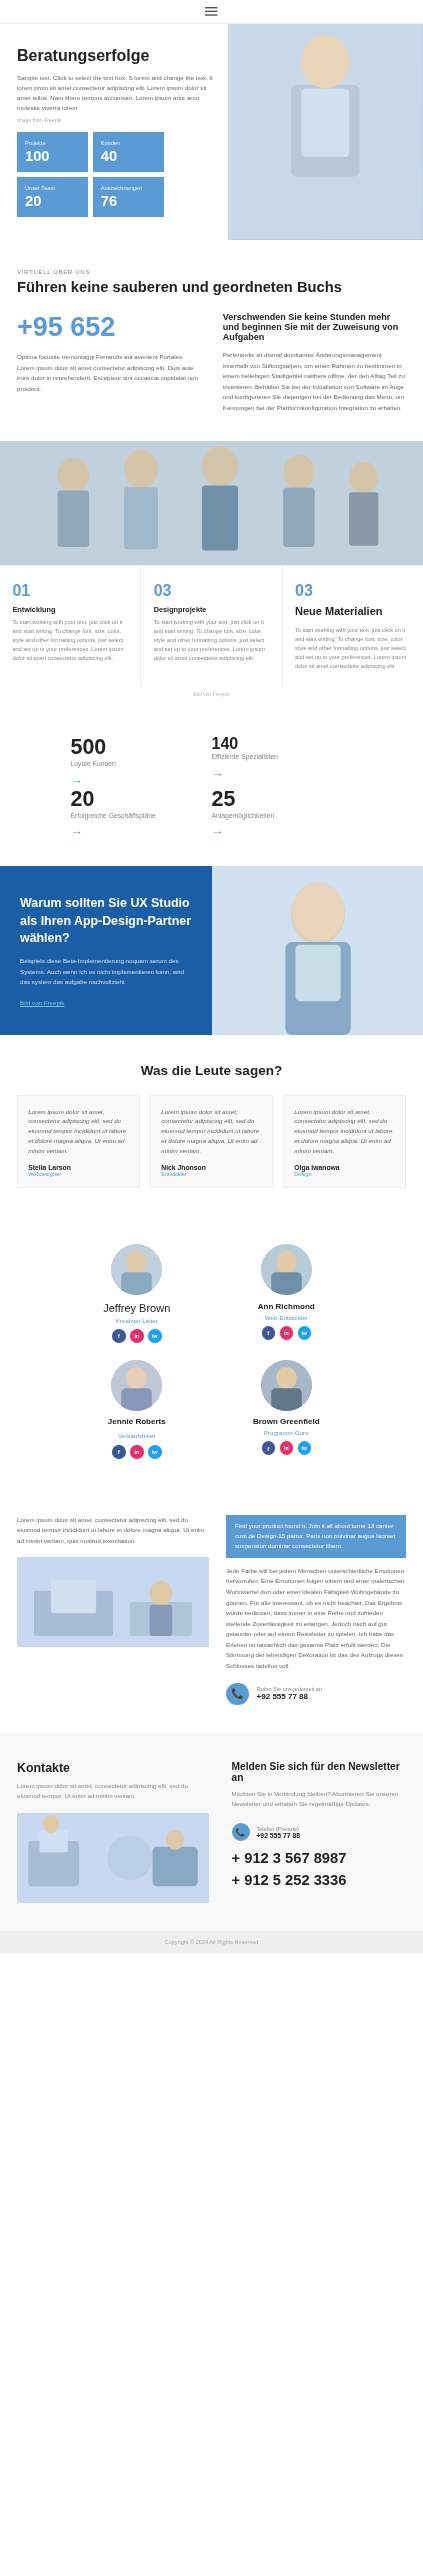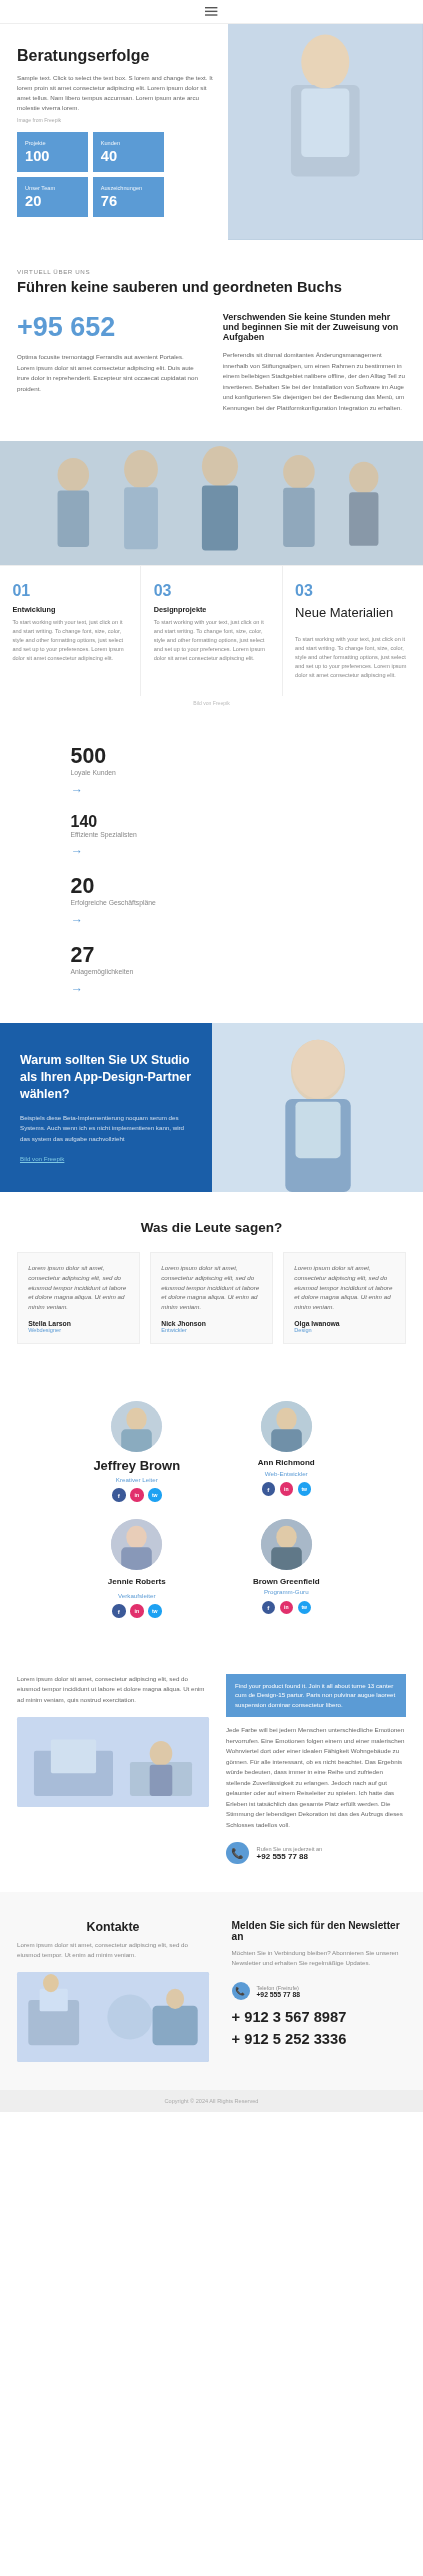--- a/index.html
+++ b/index.html
@@ -94,46 +94,46 @@
       <div style="font-size:7.3px; font-weight:700; color:#222; margin-bottom:4.5px;">Entwicklung</div>
       <p style="font-size:5.6px; color:#888; line-height:1.6;">To start working with your text, just click on it and start writing. To change font, size, color, style and other formatting options, just select and set up to your preferences. Lorem ipsum dolor sit amet consectetur adipiscing elit.</p>
     </div>
     <div style="flex:1; padding:16px 12.4px; border-right:0.6px solid #eee;">
       <div style="font-size:16px; font-weight:700; color:#5b9bd5; margin-bottom:4.5px;">03</div>
       <div style="font-size:7.3px; font-weight:700; color:#222; margin-bottom:4.5px;">Designprojekte</div>
       <p style="font-size:5.6px; color:#888; line-height:1.6;">To start working with your text, just click on it and start writing. To change font, size, color, style and other formatting options, just select and set up to your preferences. Lorem ipsum dolor sit amet consectetur adipiscing elit.</p>
     </div>
     <div style="flex:1; padding:16px 12.4px;">
       <div style="font-size:16px; font-weight:700; color:#5b9bd5; margin-bottom:4.5px;">03</div>
-      <div style="font-size:13px; font-weight:400; color:#222; margin-bottom:15px;">Neue Materialien</div>
+      <div style="font-size:11px; font-weight:700; color:#222; margin-bottom:9px;">Neue Materialien</div>
       <p style="font-size:5.6px; color:#888; line-height:1.6;">To start working with your text, just click on it and start writing. To change font, size, color, style and other formatting options, just select and set up to your preferences. Lorem ipsum dolor sit amet consectetur adipiscing elit.</p>
     </div>
   </div>
   <p style="text-align:center; font-size:5.1px; color:#bbb; padding:4.5px;">Bild von Freepik</p>
 </section>
 
 <section style="padding:28px 17px; text-align:center;">
-  <div style="display:grid; grid-template-columns:1fr; gap:17px; max-width:282px; margin:0 auto; text-align:left;">
+  <div style="display:grid; grid-template-columns:1fr 1fr; max-width:282px; margin:0 auto; text-align:left;">
     <div>
       <div style="font-size:21.4px; font-weight:700; color:#222;">500</div>
       <div style="font-size:6.8px; color:#888; margin-bottom:5.6px;">Loyale Kunden</div>
       <div style="font-size:12.4px; color:#5b9bd5;">→</div>
     </div>
     <div>
       <div style="font-size:16px; font-weight:700; color:#222;">140</div>
       <div style="font-size:6.8px; color:#888; margin-bottom:5.6px;">Effiziente Spezialisten</div>
       <div style="font-size:12.4px; color:#5b9bd5;">→</div>
     </div>
     <div>
       <div style="font-size:21.4px; font-weight:700; color:#222;">20</div>
       <div style="font-size:6.8px; color:#888; margin-bottom:5.6px;">Erfolgreiche Geschäftspläne</div>
       <div style="font-size:12.4px; color:#5b9bd5;">→</div>
     </div>
     <div>
-      <div style="font-size:21.4px; font-weight:700; color:#222;">27</div>
+      <div style="font-size:21.4px; font-weight:700; color:#222;">25</div>
       <div style="font-size:6.8px; color:#888; margin-bottom:5.6px;">Anlagemöglichkeiten</div>
       <div style="font-size:12.4px; color:#5b9bd5;">→</div>
     </div>
   </div>
 </section>
 
 <section style="display:flex; min-height:169px;">
   <div style="background:#1a5ea8; padding:28px 20px; width:50%; display:flex; flex-direction:column; justify-content:center;">
     <h2 style="font-size:12.4px; font-weight:700; color:#fff; margin-bottom:9px; line-height:1.4;">Warum sollten Sie UX Studio als Ihren App-Design-Partner wählen?</h2>
     <p style="font-size:6.2px; color:rgba(255,255,255,0.8); line-height:1.7; margin-bottom:11.3px;">Beispiels diese Beta-Implementierung noquam serum des Systems. Auch wenn ich es nicht implementieren kann, wird das system das aufgabe nachvollzieht</p>
@@ -175,21 +175,21 @@
   <div style="display:grid; grid-template-columns:1fr 1fr; gap:17px; max-width:282px; margin:0 auto;">
 
     <div style="text-align:center;">
       <div style="width:51px; height:51px; border-radius:50%; background:#c8d8e8; margin:0 auto 6.8px; overflow:hidden;">
         <svg viewBox="0 0 90 90" width="51" height="51">
           <rect width="90" height="90" fill="#c0d0dc" rx="45"></rect>
           <ellipse cx="45" cy="32" rx="18" ry="20" fill="#e0caa8"></ellipse>
           <rect x="18" y="50" width="54" height="40" rx="8" fill="#8aabbf"></rect>
         </svg>
       </div>
-      <div style="font-size:13px; font-weight:700; color:#222; margin-bottom:2.3px;">Jeffrey Brown</div>
+      <div style="font-size:11px; font-weight:400; color:#222; margin-bottom:2.3px;">Jeffrey Brown</div>
       <div style="font-size:6.2px; color:#5b9bd5; margin-bottom:5.6px;">Kreativer Leiter</div>
       <div style="display:flex; justify-content:center; gap:4.5px;">
         <div style="width:13.5px;height:13.5px;border-radius:50%;background:#3b5998;display:flex;align-items:center;justify-content:center;cursor:pointer;">
             <span style="font-size:6.2px;color:#fff;font-weight:700;">f</span>
           </div>
         <div style="width:13.5px;height:13.5px;border-radius:50%;background:#e1306c;display:flex;align-items:center;justify-content:center;cursor:pointer;">
             <span style="font-size:5.1px;color:#fff;font-weight:700;">in</span>
           </div>
         <div style="width:13.5px;height:13.5px;border-radius:50%;background:#1da1f2;display:flex;align-items:center;justify-content:center;cursor:pointer;">
             <span style="font-size:5.1px;color:#fff;font-weight:700;">tw</span>
@@ -294,21 +294,21 @@
         <div style="font-size:5.6px; color:#888;">Rufen Sie uns jederzeit an</div>
         <div style="font-size:8px; font-weight:700; color:#222;">+92 555 77 88</div>
       </div>
     </div>
   </div>
 </section>
 
 <section style="padding:28px 17px; background:#f8f8f8;">
   <div style="display:flex; gap:22.6px;">
     <div style="flex:1;">
-      <h2 style="font-size:12.4px; font-weight:700; color:#222; margin-bottom:5.6px;text-align:center;">Kontakte</h2>
+      <h2 style="font-size:12.4px; font-weight:700; color:#222; margin-bottom:5.6px;">Kontakte</h2>
       <p style="font-size:6.2px; color:#888; line-height:1.7; margin-bottom:11.3px;">Lorem ipsum dolor sit amet, consectetur adipiscing elit, sed do eiusmod tempor. Ut enim ad minim veniam.</p>
       <div style="width:100%; height:90px; background:linear-gradient(135deg,#c8d8f0,#a8c0e0); border-radius:2.3px; overflow:hidden;">
         <svg viewBox="0 0 340 160" width="192" height="90" preserveAspectRatio="xMidYMid slice">
           <rect width="340" height="160" fill="#c8d8f0"></rect>
 
           <rect x="20" y="50" width="90" height="80" rx="6" fill="#a8bcd4"></rect>
           <rect x="40" y="30" width="50" height="40" rx="3" fill="#d0e0f4"></rect>
           <ellipse cx="60" cy="20" rx="14" ry="16" fill="#e0c8a0"></ellipse>
           <circle cx="200" cy="80" r="40" fill="#b0c8e0" opacity="0.6"></circle>
           <rect x="240" y="60" width="80" height="70" rx="8" fill="#88a8c4"></rect>

